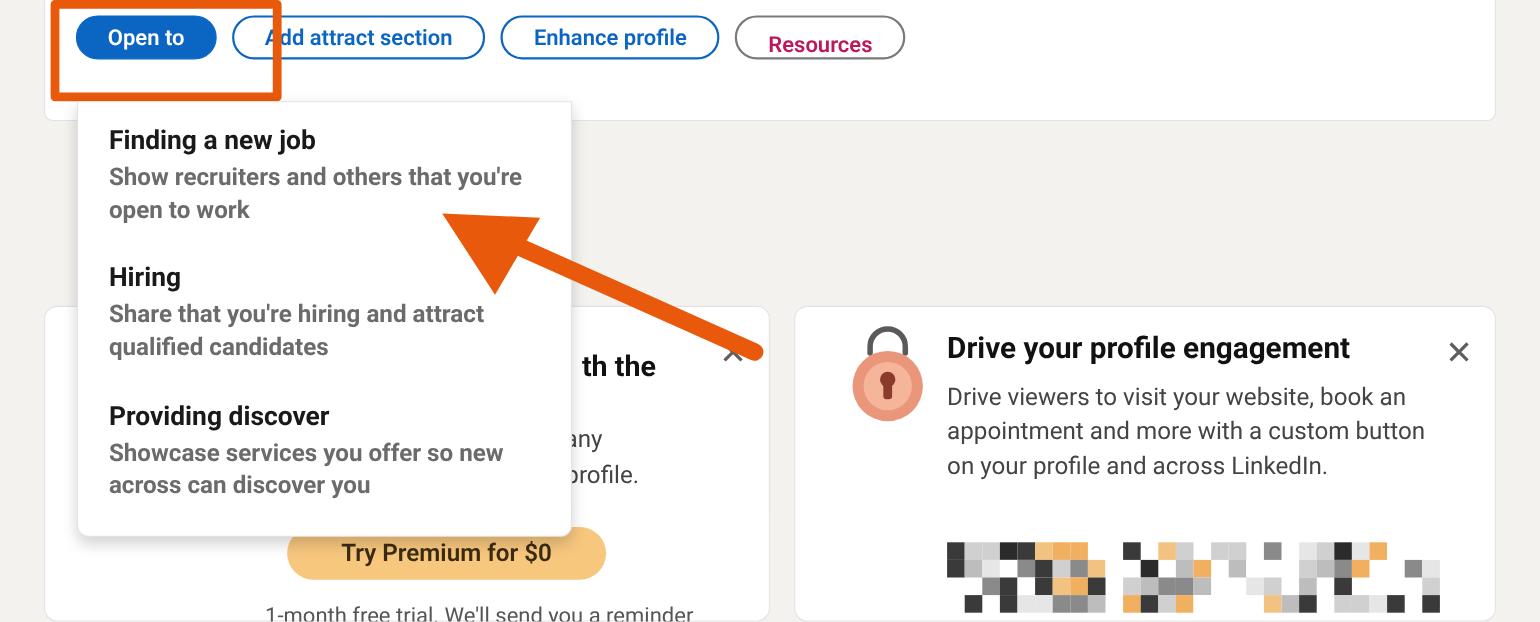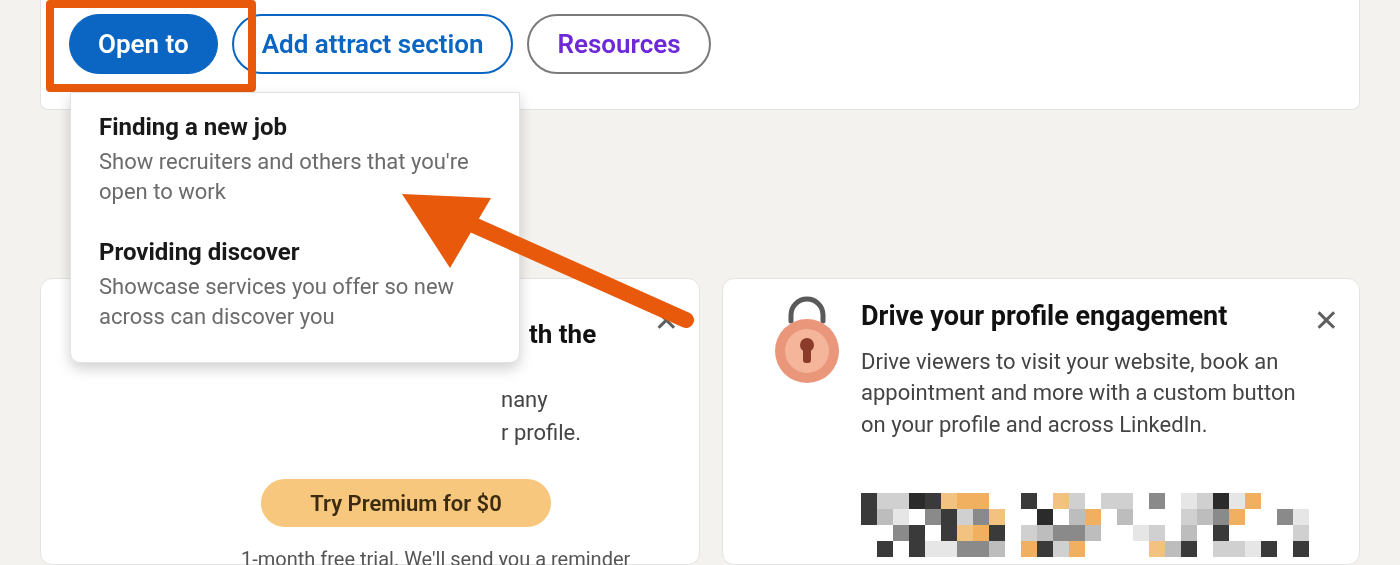--- a/index.html
+++ b/index.html
@@ -3,33 +3,33 @@
 <meta charset="utf-8">
 <style>
   * { box-sizing: border-box; margin: 0; padding: 0; }
   html, body { width: 1400px; height: 565px; overflow: hidden; background: #f3f2ef; font-family: -apple-system, BlinkMacSystemFont, "Segoe UI", Roboto, Arial, sans-serif; }
   .page { position: relative; width: 1400px; height: 565px; }
 
   
   .top-card { position: absolute; left: 40px; top: 0; width: 1320px; height: 110px; background: #ffffff; border: 1px solid #e3e3e3; border-top: none; border-radius: 0 0 8px 8px; }
 
   .button-row { position: absolute; left: 28px; top: 14px; display: flex; gap: 14px; align-items: center; }
-  .pill { display: inline-flex; align-items: center; justify-content: center; height: 60px; padding: 0 28px; border-radius: 30px; font-size: 26px; font-weight: 600; cursor: pointer; white-space: nowrap; }
+  .pill { display: inline-flex; align-items: center; justify-content: center; height: 40px; padding: 0 28px; border-radius: 30px; font-size: 20px; font-weight: 600; cursor: pointer; white-space: nowrap; }
   .pill-primary { background: #0a66c2; color: #ffffff; border: 1px solid #0a66c2; }
   .pill-outline-blue { background: #ffffff; color: #0a66c2; border: 2px solid #0a66c2; }
-  .pill-outline-gray { background: #ffffff; color: #6d28d9; border: 2px solid #7a7a7a; }
+  .pill-outline-gray { background: #ffffff; color: #be185d; border: 2px solid #7a7a7a; align-items: flex-end; }
 
   
   .highlight-box { position: absolute; left: 46px; top: 0; width: 210px; height: 92px; border: 8px solid #e8590c; border-radius: 4px; pointer-events: none; }
 
   
   .dropdown { position: absolute; left: 70px; top: 92px; width: 450px; background: #ffffff; border: 1px solid #e3e3e3; border-radius: 0 0 10px 10px; box-shadow: 0 6px 14px rgba(0,0,0,0.18); padding: 4px 0 14px 0; z-index: 50; }
   .dropdown-item { padding: 16px 28px 16px 28px; cursor: pointer; }
   .dd-title { font-size: 24px; font-weight: 700; color: #191919; margin-bottom: 6px; }
-  .dd-desc  { font-size: 22px; font-weight: 400; color: #6b6b6b; line-height: 1.35; }
+  .dd-desc  { font-size: 22px; font-weight: 700; color: #6b6b6b; line-height: 1.35; }
 
   
   .card-left  { position: absolute; left: 40px;  top: 278px; width: 660px; height: 287px; background: #ffffff; border: 1px solid #e3e3e3; border-radius: 12px; padding: 22px 28px; }
   .card-right { position: absolute; left: 722px; top: 278px; width: 638px; height: 287px; background: #ffffff; border: 1px solid #e3e3e3; border-radius: 12px; padding: 22px 28px; }
 
   .close-x { position: absolute; right: 20px; top: 24px; font-size: 30px; color: #5f5f5f; cursor: pointer; }
 
   .card-left-inner { position: absolute; left: 488px; top: 40px; width: 110px; }
   .card-left-title { font-size: 26px; font-weight: 700; color: #111; line-height: 1.2; }
   .card-left-sub   { position: absolute; left: 460px; top: 104px; width: 160px; font-size: 22px; color: #444; line-height: 1.5; }
@@ -55,32 +55,39 @@
 <div class="page">
 
   <div class="top-card">
     <div class="button-row">
       <div class="pill pill-primary">
         <span>Open to</span>
       </div>
       <div class="pill pill-outline-blue">
         <span>Add attract section</span>
       </div>
+      <div class="pill pill-outline-blue">
+        <span>Enhance profile</span>
+      </div>
       <div class="pill pill-outline-gray">
         <span>Resources</span>
       </div>
     </div>
   </div>
 
   <div class="highlight-box"></div>
 
   <div class="dropdown">
     <div class="dropdown-item">
       <div class="dd-title">Finding a new job</div>
       <div class="dd-desc">Show recruiters and others that you're open to work</div>
+    </div>
+    <div class="dropdown-item">
+      <div class="dd-title">Hiring</div>
+      <div class="dd-desc">Share that you're hiring and attract qualified candidates</div>
     </div>
     <div class="dropdown-item">
       <div class="dd-title">Providing discover</div>
       <div class="dd-desc">Showcase services you offer so new across can discover you</div>
     </div>
   </div>
 
   <div class="arrow-wrap">
     <svg width="320" height="170" viewBox="0 0 320 170">
       <line x1="290" y1="150" x2="55" y2="45" stroke="#e8590c" stroke-width="16" stroke-linecap="round"></line>

